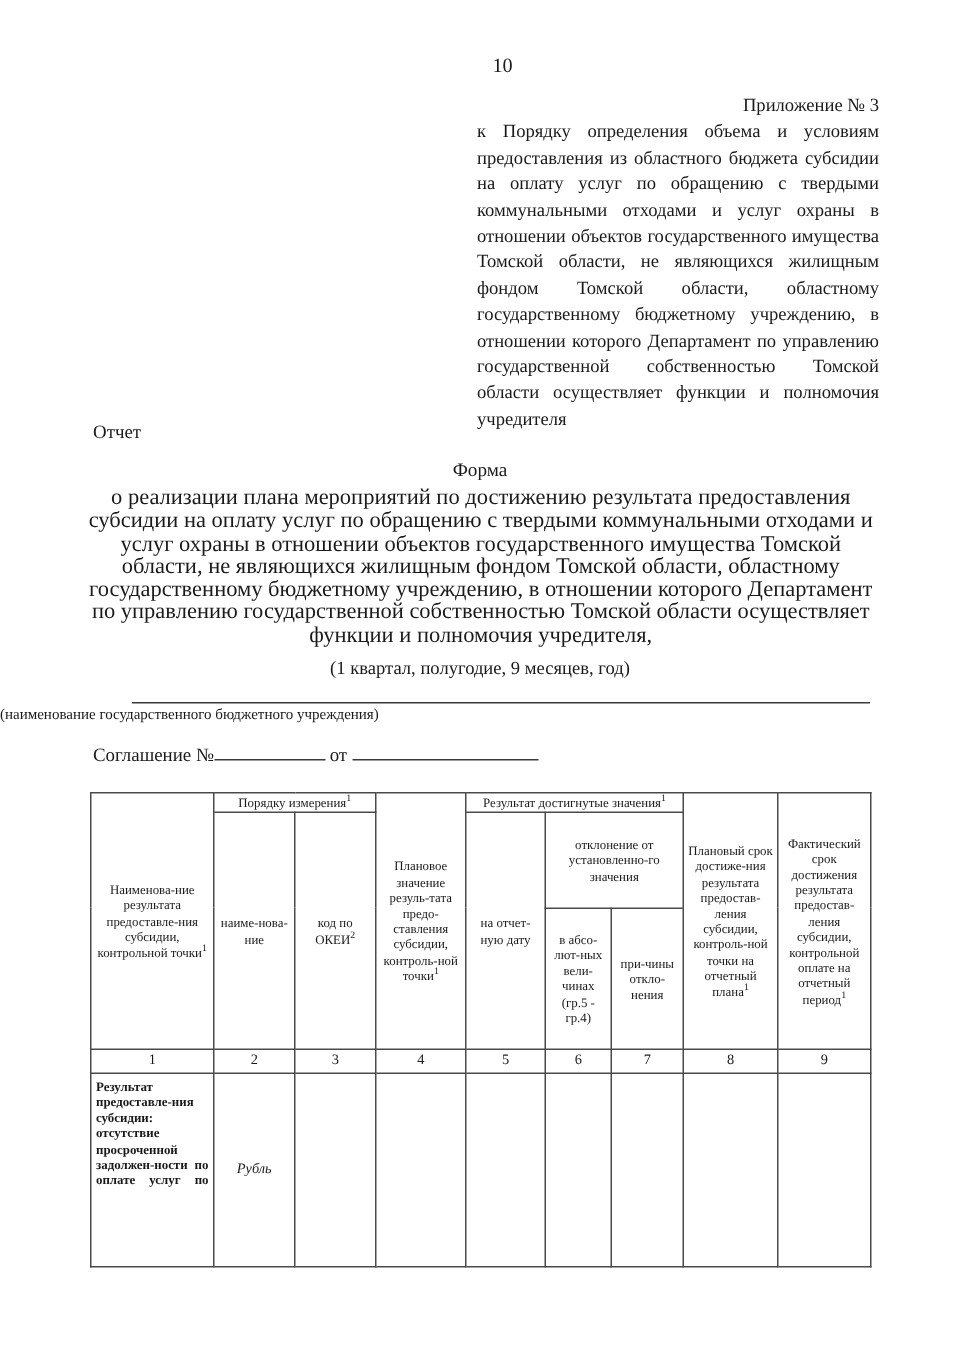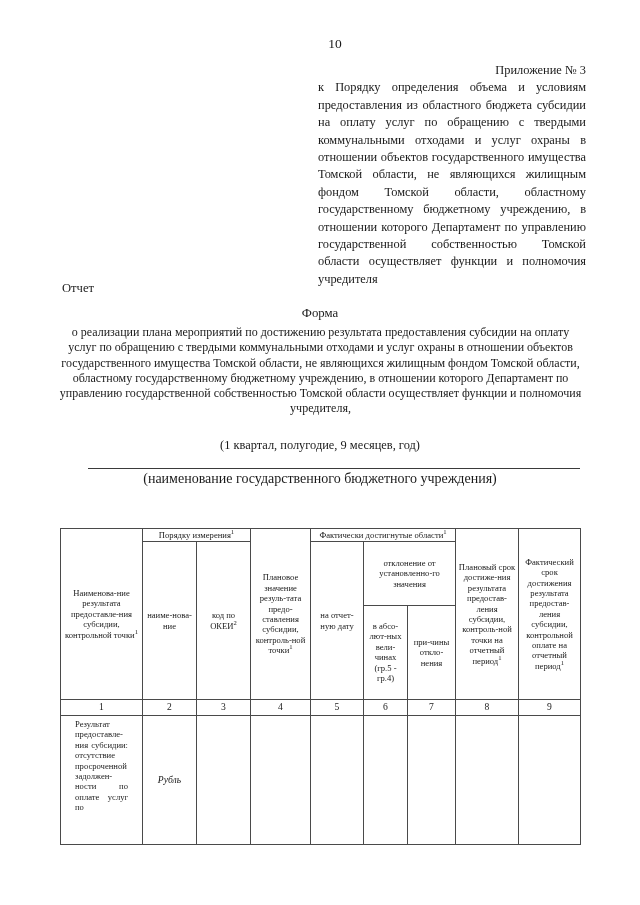--- a/index.html
+++ b/index.html
@@ -72,21 +72,21 @@
     left: 0;
     width: 640px;
     text-align: center;
     font-size: 12.8px;
   }
   .doc-subtitle {
     position: absolute;
     top: 325px;
     left: 58px;
     width: 525px;
-    font-size: 12px;
+    font-size: 15px;
     line-height: 15.3px;
     text-align: center;
   }
 
   
   .period-line {
     position: absolute;
     top: 420px;
     left: 0;
     width: 640px;
@@ -118,22 +118,22 @@
     left: 88px;
     width: 492px;
     border-bottom: 1px solid #3a3a3a;
     height: 0;
   }
   .inst-caption {
     position: absolute;
     top: 471px;
     left: 0;
     width: 640px;
-    text-align: center;
-    font-size: 14px;
+    text-align: left;
+    font-size: 10px;
   }
 
   
   .agreement-line {
     position: absolute;
     top: 494px;
     left: 62px;
     font-size: 12.6px;
     white-space: nowrap;
   }
@@ -159,21 +159,22 @@
     padding: 1px 2px;
     font-weight: normal;
     word-wrap: break-word;
     overflow-wrap: break-word;
     hyphens: manual;
   }
   .report-table td.cell-justify {
     text-align: justify;
     text-align-last: justify;
     vertical-align: top;
-    padding: 3px 14px;
+    padding: 3px 3px;
+    font-weight: bold;
   }
   .numrow td {
     font-size: 9.6px;
     padding: 1px 0;
     height: 13px;
   }
   .h-tall { height: 168px; }
   .data-row td { height: 122px; vertical-align: top; }
   .data-row td.unit-cell { vertical-align: middle; font-size: 9.6px; font-style: italic; }
   sup { font-size: 6.6px; vertical-align: super; line-height: 0; }
@@ -193,40 +194,45 @@
   <div class="forma-label">Отчет</div>
 
   <div class="doc-title">Форма</div>
   <div class="doc-subtitle">о реализации плана мероприятий по достижению результата предоставления субсидии на оплату услуг по обращению с твердыми коммунальными отходами и услуг охраны в отношении объектов государственного имущества Томской области, не являющихся жилищным фондом Томской области, областному государственному бюджетному учреждению, в отношении которого Департамент по управлению государственной собственностью Томской области осуществляет функции и полномочия учредителя,</div>
 
   <div class="period-hint">(1 квартал, полугодие, 9 месяцев, год)</div>
 
   <div class="inst-rule"></div>
   <div class="inst-caption">(наименование государственного бюджетного учреждения)</div>
 
+  <div class="agreement-line">
+    <span>Соглашение №</span><span class="rule-inline rule-w3"></span>
+    <span>от</span>
+    <span class="rule-inline rule-w4"></span>
+  </div>
 
   <table class="report-table">
     <colgroup>
       <col style="width:82px">
       <col style="width:54px">
       <col style="width:54px">
       <col style="width:60px">
       <col style="width:53px">
       <col style="width:44px">
       <col style="width:48px">
       <col style="width:63px">
       <col style="width:62px">
     </colgroup>
     <thead>
       <tr>
         <th rowspan="4" class="h-tall"><span>Наименова-ние результата предоставле-ния субсидии, контрольной точки</span><sup>1</sup></th>
         <th colspan="2"><span>Порядку измерения</span><sup>1</sup></th>
         <th rowspan="4"><span>Плановое значение резуль-тата предо-ставления субсидии, контроль-ной точки</span><sup>1</sup></th>
-        <th colspan="3"><span>Фактически достигнутые области</span><sup>1</sup></th>
-        <th rowspan="4"><span>Плановый срок достиже-ния результата предостав-ления субсидии, контроль-ной точки на отчетный период</span><sup>1</sup></th>
+        <th colspan="3"><span>Результат достигнутые значения</span><sup>1</sup></th>
+        <th rowspan="4"><span>Плановый срок достиже-ния результата предостав-ления субсидии, контроль-ной точки на отчетный плана</span><sup>1</sup></th>
         <th rowspan="4"><span>Фактический срок достижения результата предостав-ления субсидии, контрольной оплате на отчетный период</span><sup>1</sup></th>
       </tr>
       <tr>
         <th rowspan="3">наиме-нова-ние</th>
         <th rowspan="3"><span>код по ОКЕИ</span><sup>2</sup></th>
         <th rowspan="3">на отчет-ную дату</th>
         <th colspan="2">отклонение от установленно-го значения</th>
       </tr>
       <tr>
         <th rowspan="2">в абсо-лют-ных вели-чинах (гр.5 - гр.4)</th>

